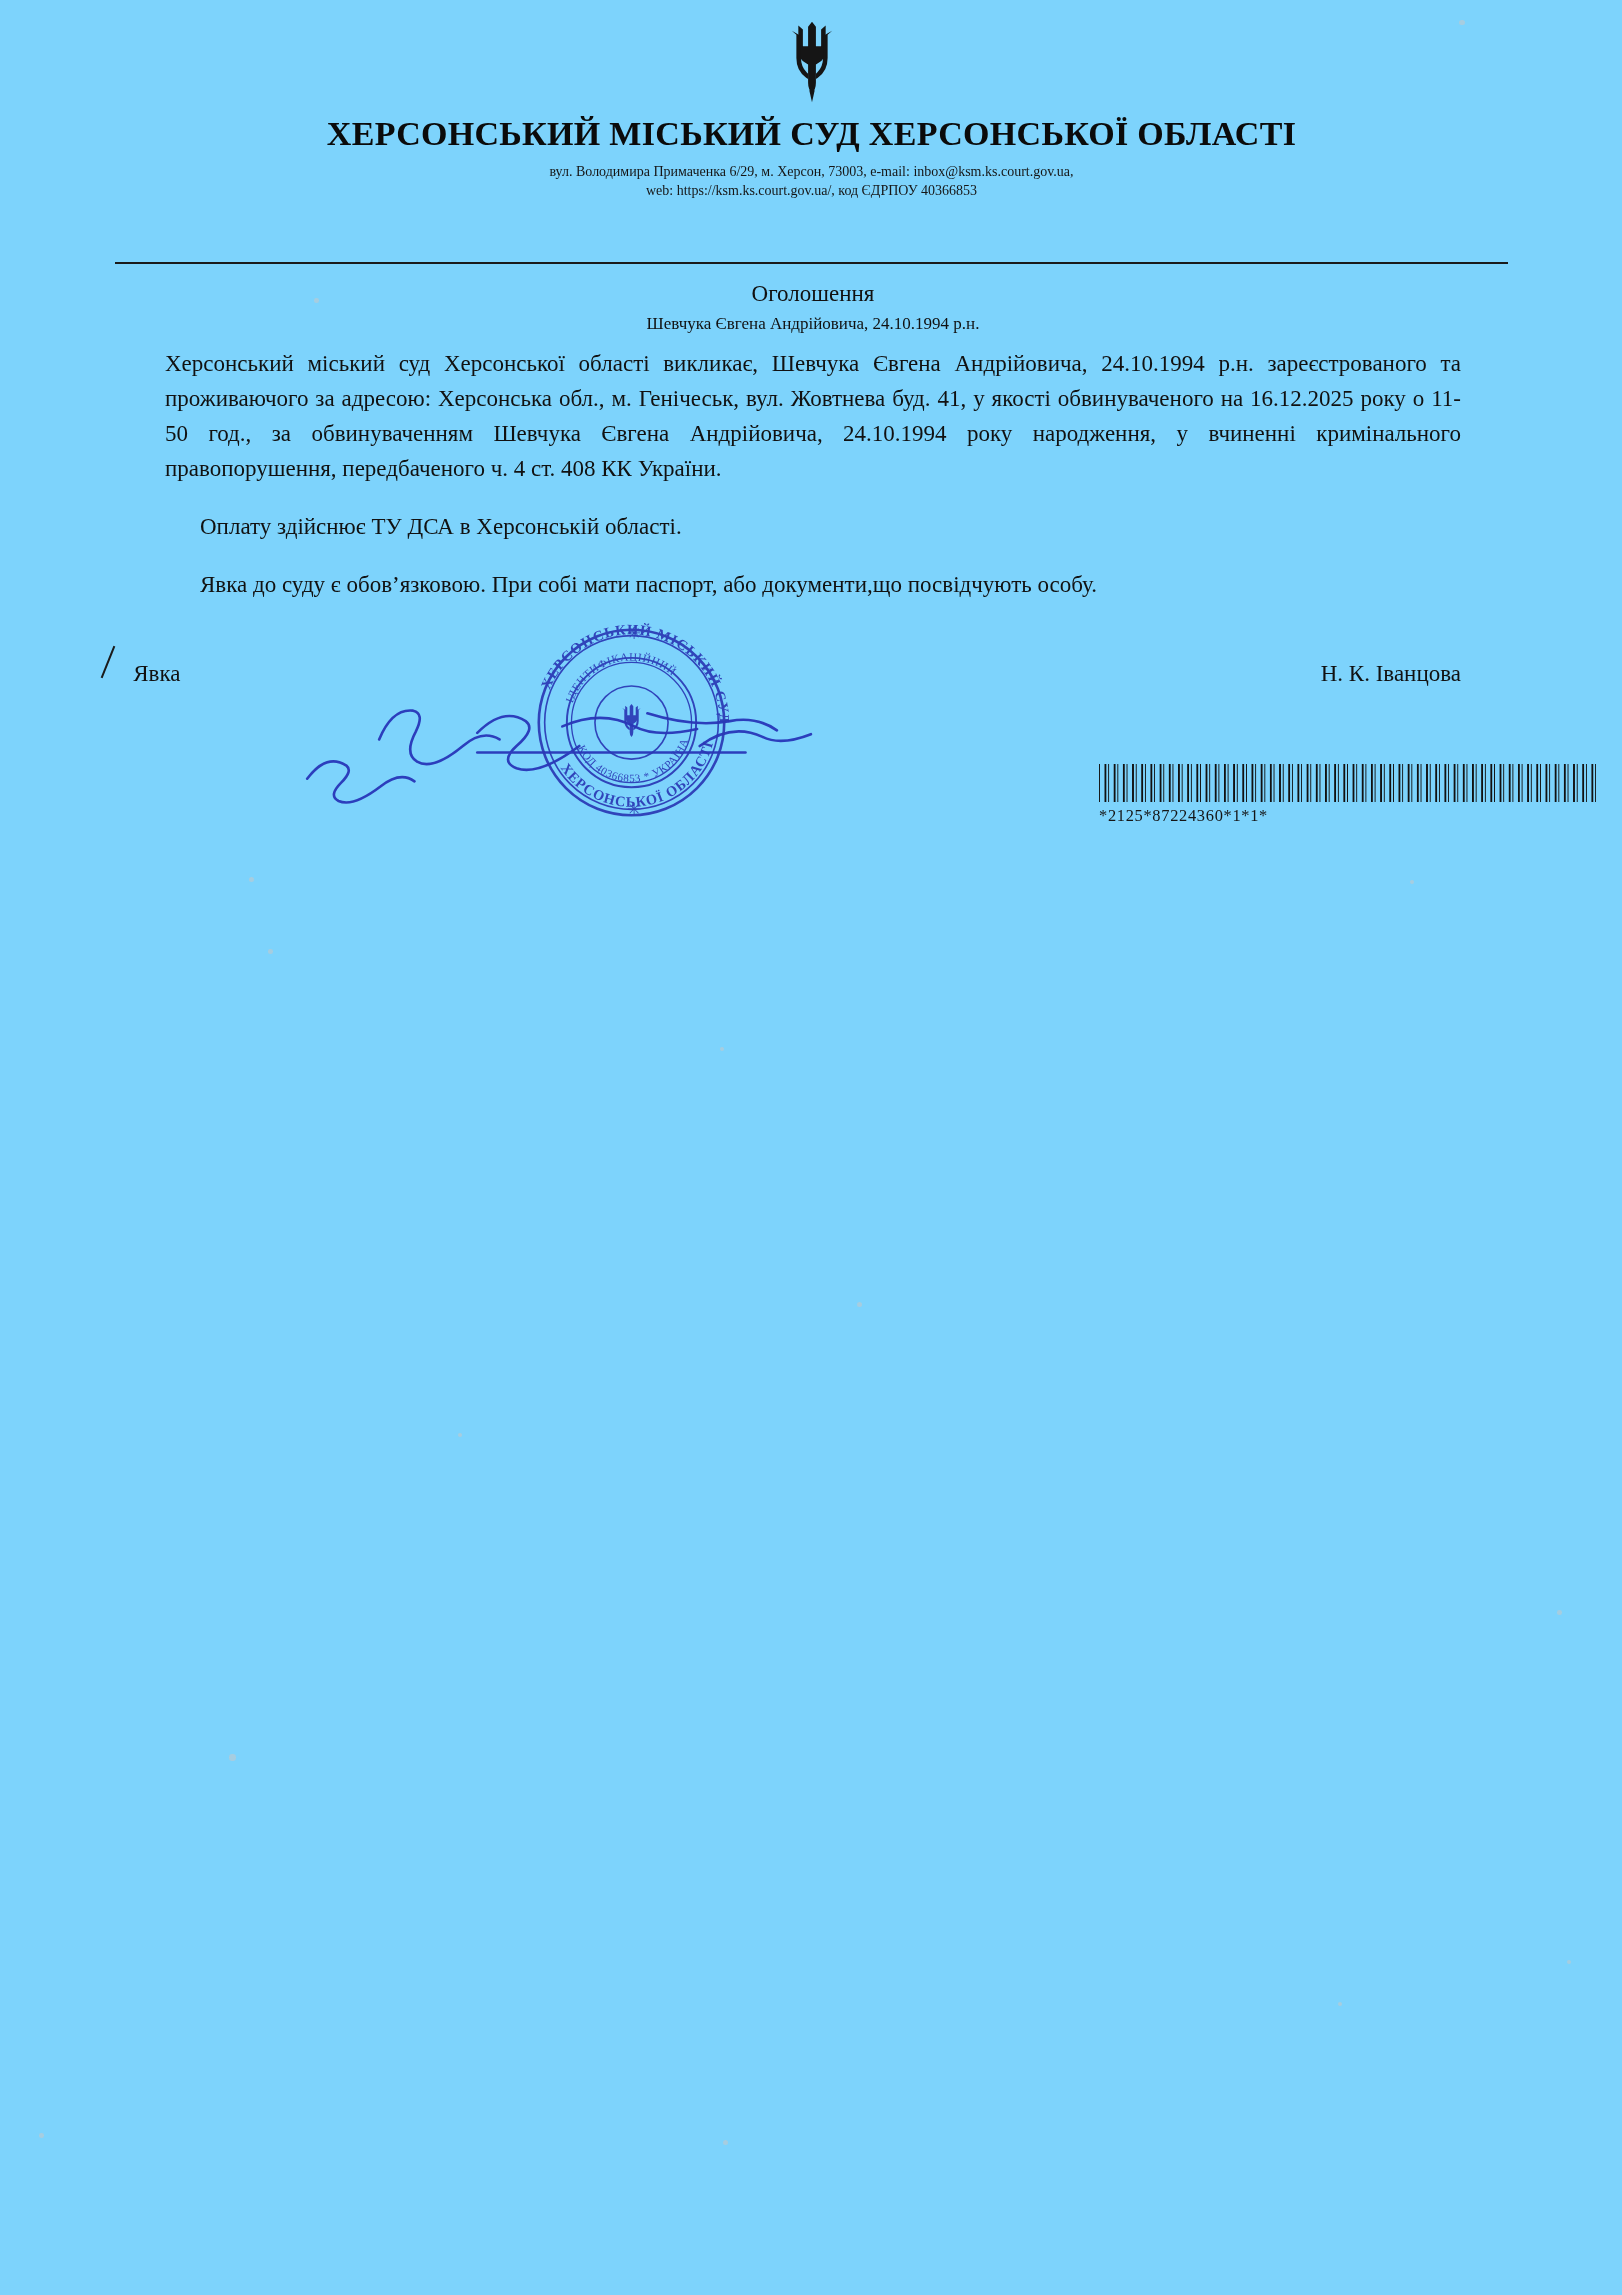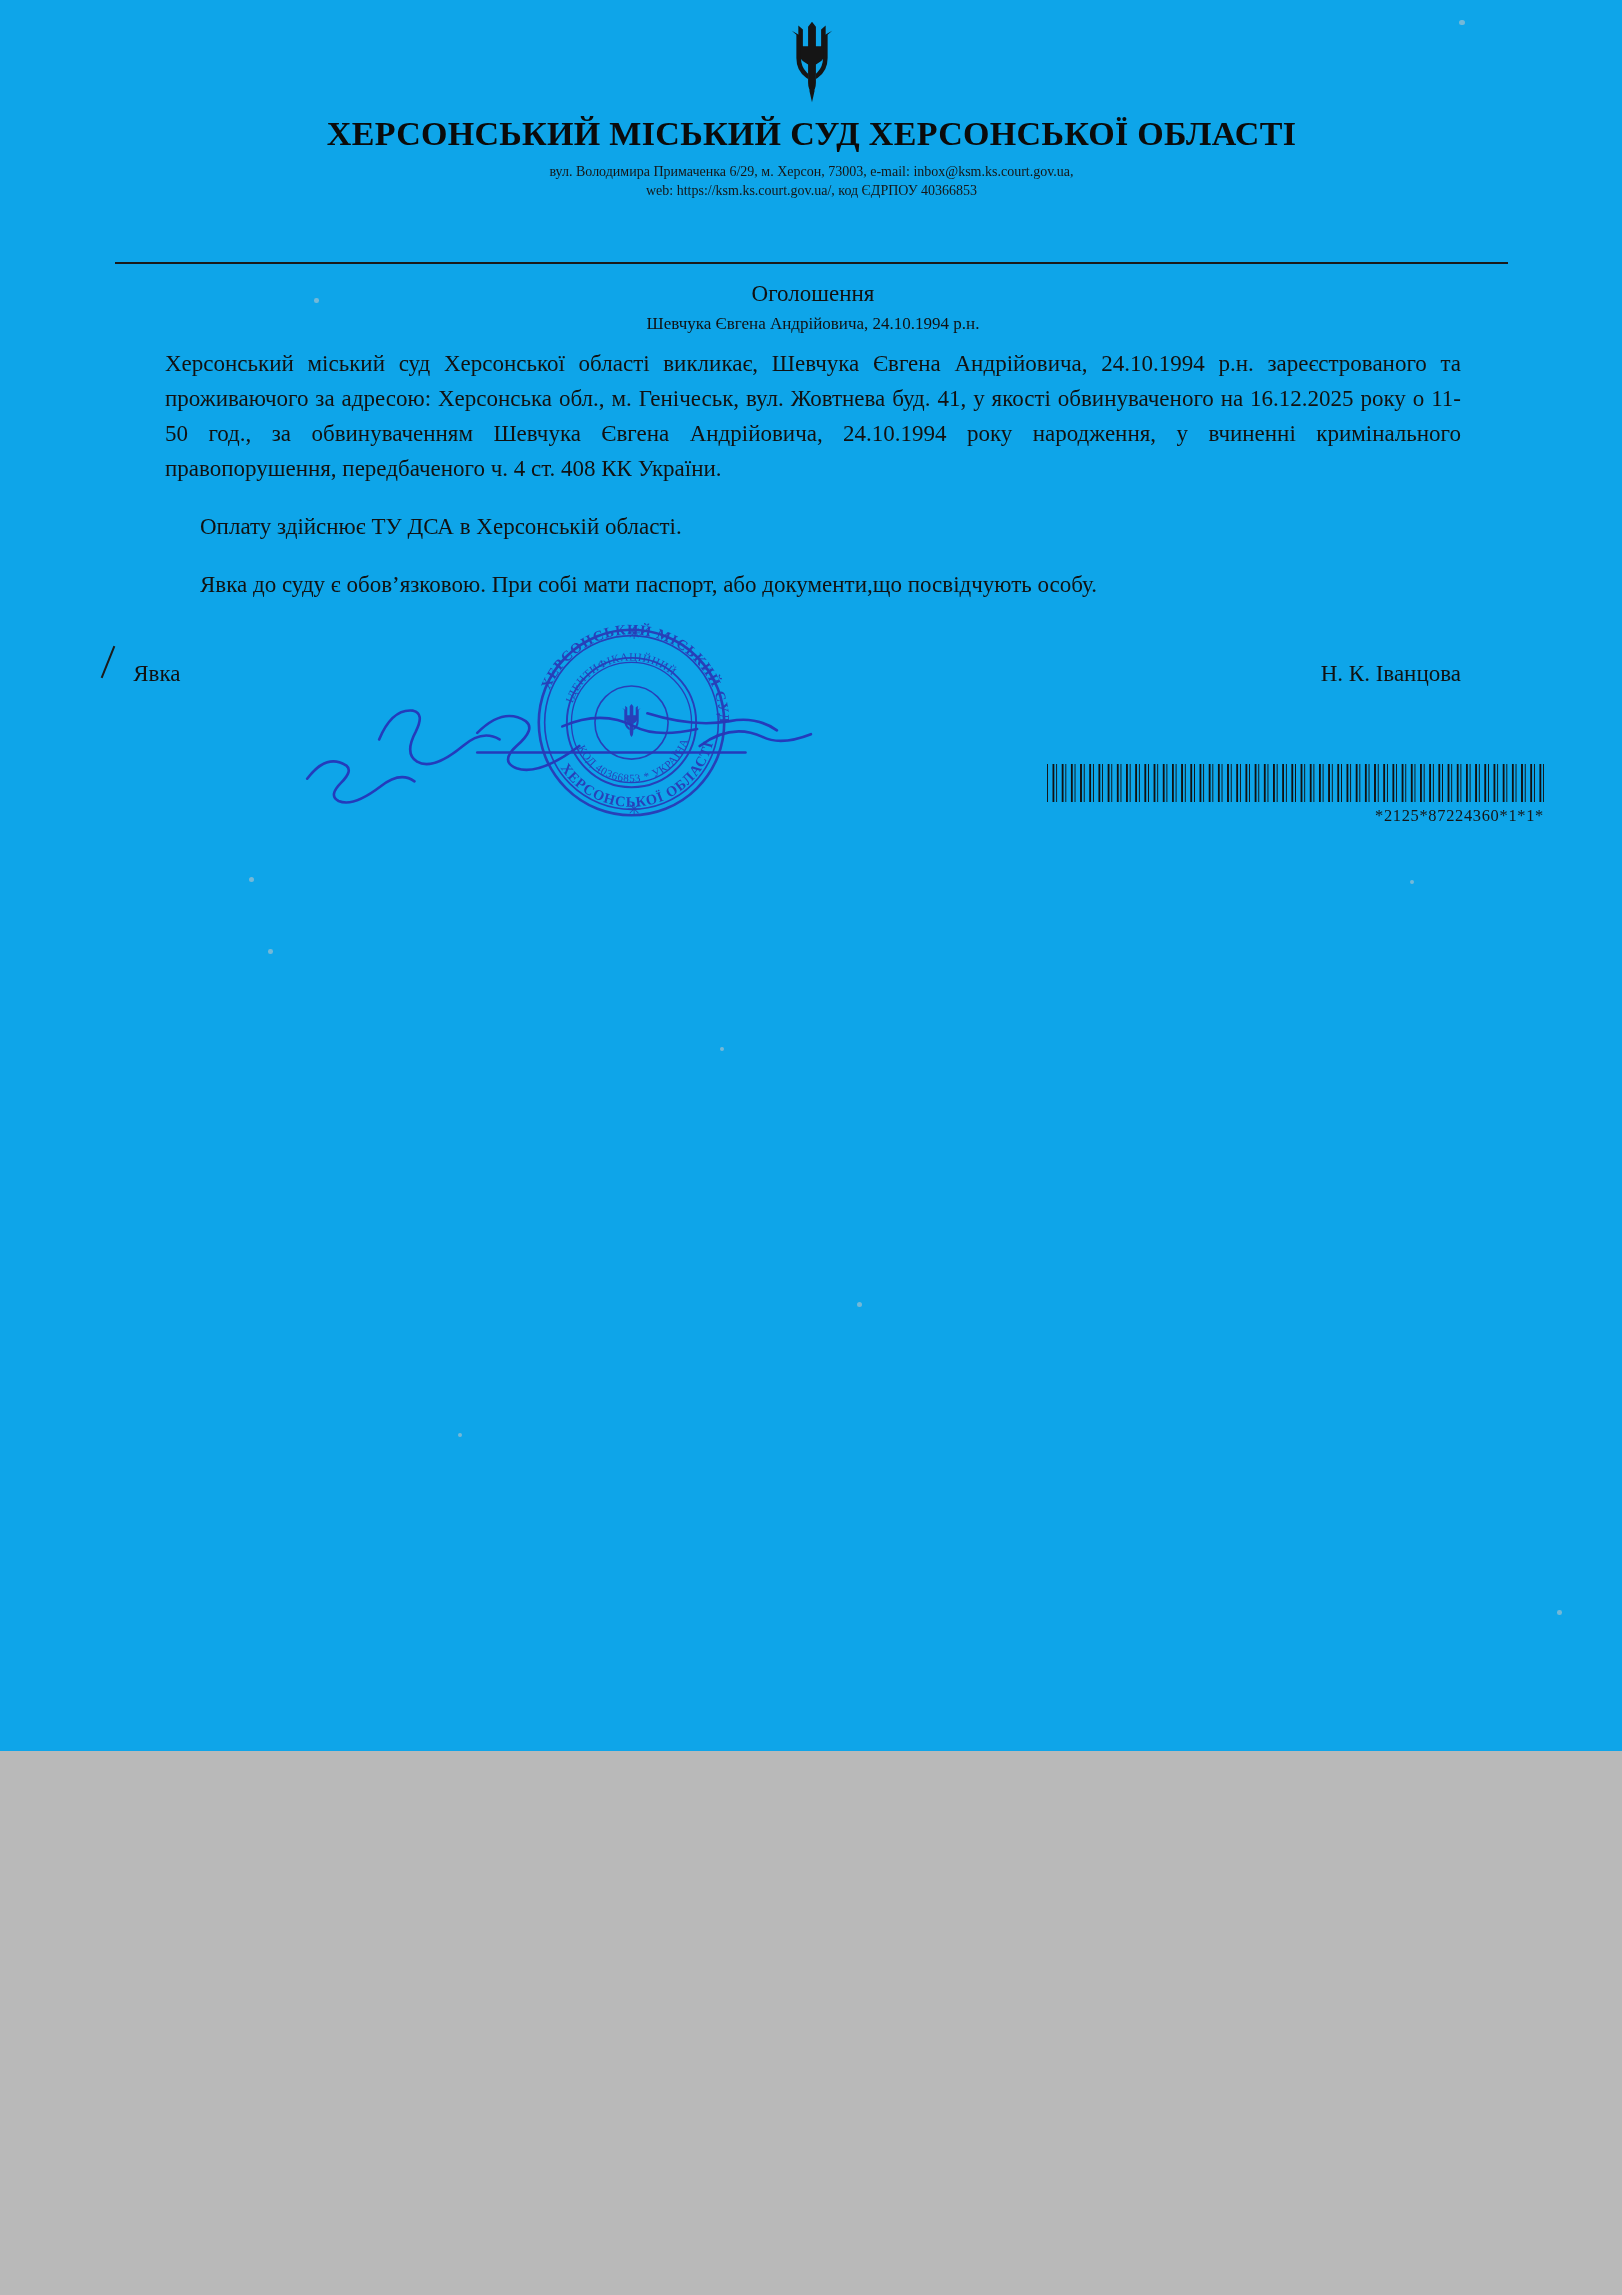--- a/index.html
+++ b/index.html
@@ -3,22 +3,22 @@
 <meta charset="utf-8">
 <style>
   html, body {
     margin: 0;
     padding: 0;
     background: #b9b9b9;
   }
   .page {
     position: relative;
     width: 1623px;
-    height: 1751px;
-    background: #0ea5e9;
+    height: 2295px;
+    background: #7dd3fc;
     font-family: "Liberation Serif", serif;
     color: #111;
     overflow: hidden;
   }
   
   .speck {
     position: absolute;
     background: #c9c9c9;
     border-radius: 50%;
     opacity: .55;
@@ -126,24 +126,24 @@
     top: 674px;
     width: 772px;
     height: 144px;
     color: #2633b8;
     opacity: .93;
   }
 
   
   .barcode {
     position: absolute;
-    left: 1047px;
+    left: 1099px;
     top: 764px;
     width: 497px;
-    text-align: right;
+    text-align: left;
   }
   .bars {
     height: 38px;
     width: 100%;
     background-repeat: repeat-x;
     background-size: 9.2px 38px;
     background-image:
       linear-gradient(90deg,
         #111 0 1.3px, transparent 1.3px 3.3px,
         #111 3.3px 3.9px, transparent 3.9px 5.9px,

